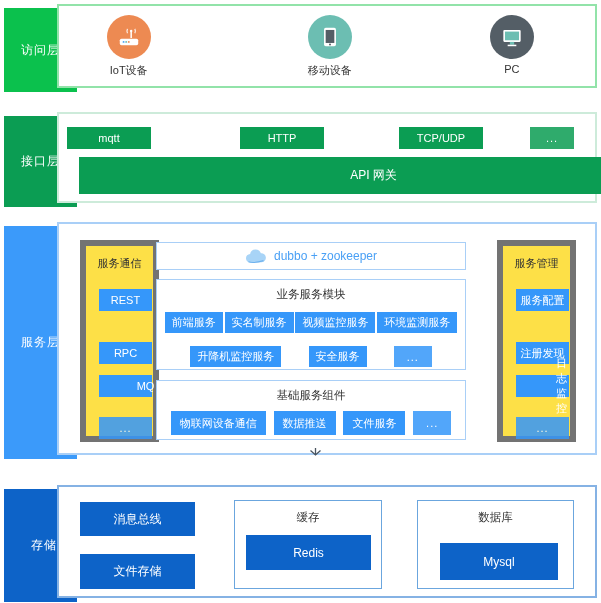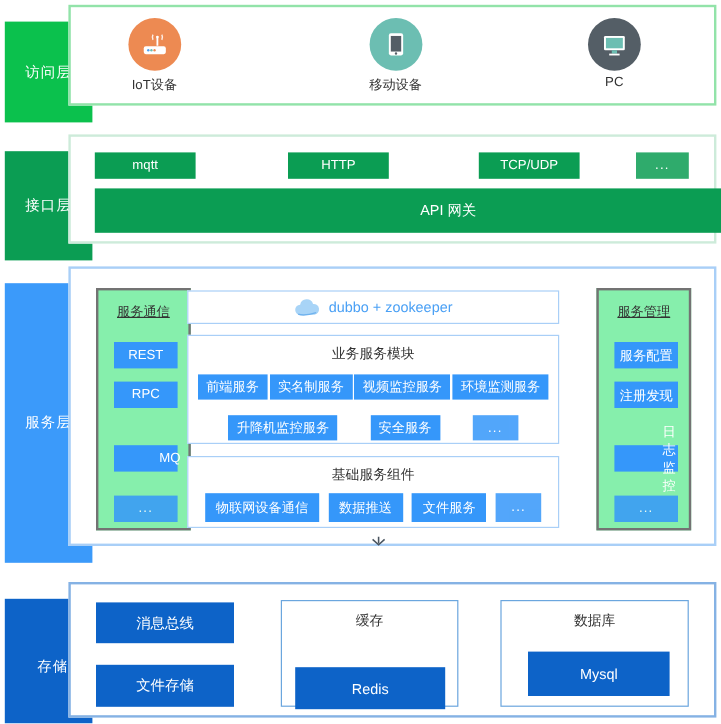--- a/index.html
+++ b/index.html
@@ -6,21 +6,21 @@
   html,body { background:#fff; }
   body { font-family:"Liberation Sans","DejaVu Sans",sans-serif; color:#333; }
   #stage { position:relative; width:601px; height:603px; background:#fff; overflow:hidden; }
 
   .layer { position:absolute; left:4px; width:593px; }
   #layer-access  { top:4px;   height:84px; }
   #layer-iface   { top:112px; height:91px; }
   #layer-service { top:222px; height:233px; }
   #layer-storage { top:485px; height:113px; }
 
-  .layer-label { position:absolute; left:0; top:14px; height:100%; width:73px;
+  .layer-label { position:absolute; left:0; top:4px; height:100%; width:73px;
     display:flex; align-items:center; justify-content:center;
     color:#fff; font-size:12px; letter-spacing:1px; }
   .layer-content { position:absolute; left:53px; top:0; height:100%; width:540px; background:#fff; }
 
   
   #layer-access .layer-label { background:#0BC14D; }
   #layer-access .layer-content { border:2px solid #92E3A9; }
   .device { position:absolute; top:9px; transform:translateX(-50%);
     display:flex; flex-direction:column; align-items:center; }
   .device-circle { width:44px; height:44px; border-radius:50%;
@@ -28,39 +28,39 @@
   .device-name { margin-top:4px; font-size:11px; color:#333; }
   .circle-orange { background:#ED8A52; }
   .circle-teal   { background:#6CBEB2; }
   .circle-slate  { background:#545E66; }
 
   
   #layer-iface .layer-label { background:#0B9D53; }
   #layer-iface .layer-content { border:2px solid #CDEBDA; }
   .proto { position:absolute; top:13px; height:22px; background:#0B9D53;
     color:#fff; font-size:11px; display:flex; align-items:center; justify-content:center; }
-  .proto-0 { left:20px;  width:84px; }
+  .proto-0 { left:8px;  width:84px; }
   .proto-1 { left:181px; width:84px; }
   .proto-2 { left:340px; width:84px; }
   .proto-3 { left:471px; width:44px; }
   .api-bar { position:absolute; left:20px; top:43px; width:589px; height:37px;
     background:#0B9D53; color:#fff; font-size:12px;
     display:flex; align-items:center; justify-content:center; }
 
   
   #layer-service .layer-label { background:#3B9AFA; }
   #layer-service .layer-content { border:2px solid #A9CFF7; }
   .side-box { position:absolute; top:16px; width:79px; height:202px;
-    border:2px solid #737373; background:#86efac;text-decoration:underline; }
+    border:6px solid #737373; background:#fde047; }
   #comm-box { left:21px; }
   #mgmt-box { left:438px; }
   .side-title { text-align:center; margin-top:10px; font-size:11px; color:#333; }
   .side-btn { position:absolute; left:13px; width:53px; height:22px; background:#3597FA;
     color:#fff; font-size:11px; display:flex; align-items:center; justify-content:center; }
-  .sb-0 { top:43px; } .sb-1 { top:76px; } .sb-2 { top:129px;padding-left:40px; } .sb-3 { top:171px; }
+  .sb-0 { top:43px; } .sb-1 { top:96px; } .sb-2 { top:129px;padding-left:40px; } .sb-3 { top:171px; }
 
   .mid-box { position:absolute; left:97px; width:310px;
     border:1px solid #A9CFF7; background:#fff; }
   #registry-box { top:18px; height:28px; display:flex; align-items:center;
     justify-content:center; gap:7px; color:#4AA0F5; font-size:12px; }
   #business-box { top:55px; height:91px; }
   #basic-box { top:156px; height:60px; }
   .box-title { text-align:center; margin-top:7px; font-size:11.5px; color:#333; }
   .btn-row { display:flex; justify-content:space-evenly; align-items:center; padding:0 6px; }
   #business-box .btn-row-1 { margin-top:10px; }
@@ -79,21 +79,21 @@
   .store-btn { position:absolute; left:21px; width:115px; background:#0D63C8;
     color:#fff; font-size:12px; display:flex; align-items:center; justify-content:center; }
   .store-btn-0 { top:15px; height:34px; }
   .store-btn-1 { top:67px; height:35px; }
   .store-box { position:absolute; top:13px; height:89px; border:1px solid #6BA6DE; background:#fff; }
   #cache-box { left:175px; width:148px; }
   #db-box    { left:358px; width:157px; }
   .store-box .box-title { margin-top:9px; font-size:11.5px; }
   .store-inner-btn { position:absolute; background:#0D63C8; color:#fff; font-size:12px;
     display:flex; align-items:center; justify-content:center; }
-  #redis-btn { left:11px; top:34px; width:125px; height:35px;margin-top:21px; }
+  #redis-btn { left:11px; top:34px; width:125px; height:35px; }
   #mysql-btn { left:22px; top:42px; width:118px; height:37px; }
 </style>
 </head>
 <body>
 
 <div id="stage">
 
   <div class="layer" id="layer-access">
     <div class="layer-label">访问层</div>
     <div class="layer-content">

